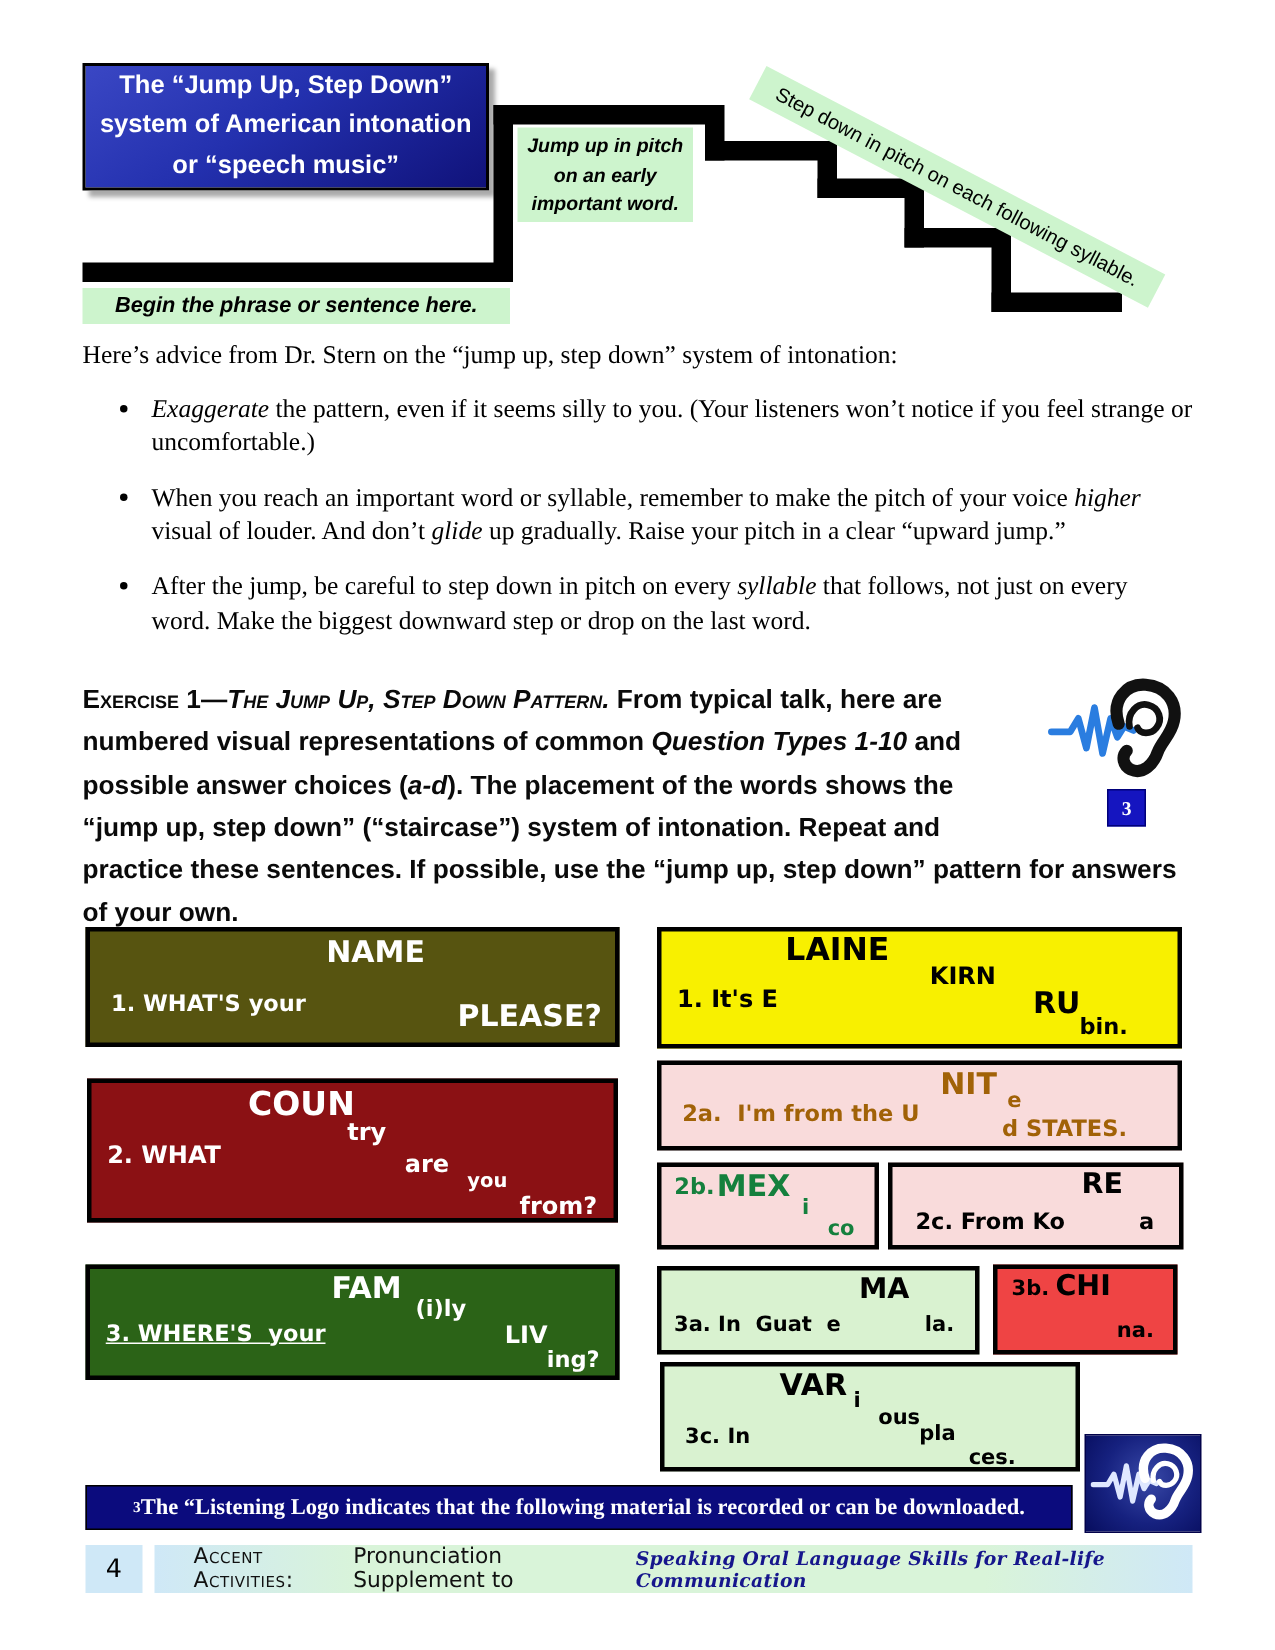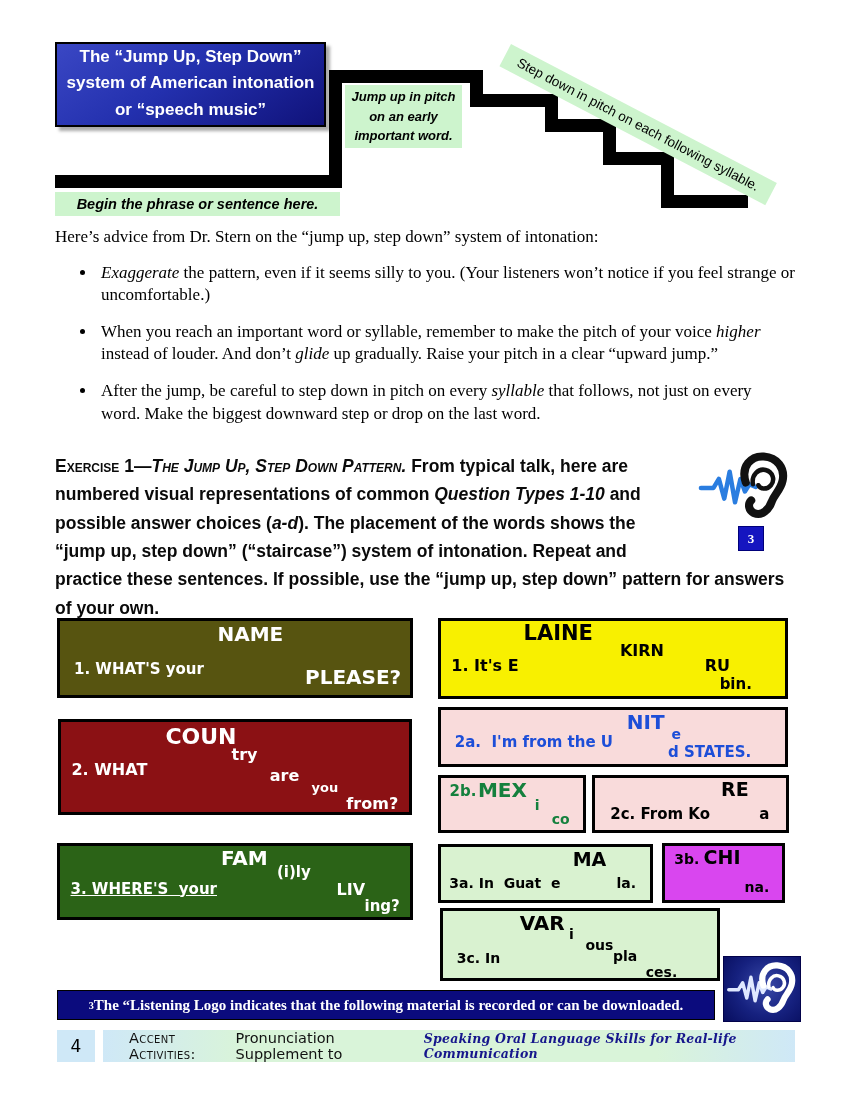--- a/index.html
+++ b/index.html
@@ -86,21 +86,21 @@
   <div class="glabel jump abs">Jump up in pitch
 on an early
 important word.</div>
   <div class="glabel banner abs">Step down in pitch on each following syllable.</div>
   <div class="glabel begin abs">Begin the phrase or sentence here.</div>
 
   <div class="bodytext abs">
     <p>Here’s advice from Dr. Stern on the “jump up, step down” system of intonation:</p>
     <ul>
       <li><span style="font-style: italic;">Exaggerate</span><span> the pattern, even if it seems silly to you. (Your listeners won’t notice if you feel strange or uncomfortable.)</span></li>
-      <li><span>When you reach an important word or syllable, remember to make the pitch of your voice </span><span style="font-style: italic;">higher</span><span> instead of louder. And don’t </span><span style="font-style: italic;">glide</span><span> up gradually. Raise your pitch in a clear “upward jump.”</span></li>
+      <li><span>When you reach an important word or syllable, remember to make the pitch of your voice </span><span style="font-style: italic;">higher</span><span> visual of louder. And don’t </span><span style="font-style: italic;">glide</span><span> up gradually. Raise your pitch in a clear “upward jump.”</span></li>
       <li><span>After the jump, be careful to step down in pitch on every </span><span style="font-style: italic;">syllable</span><span> that follows, not just on every word. Make the biggest downward step or drop on the last word.</span></li>
     </ul>
   </div>
 
   <div class="exercise abs">
     <div class="logo-float">
       <svg width="92" height="70" viewBox="0 0 100 78">
         <polyline points="2,40 16,40 22,30 28,52 34,22 40,56 46,30 51,44 56,36 63,39" fill="none" stroke="#2a7de0" stroke-width="5" stroke-linejoin="round" stroke-linecap="round"></polyline>
         <path d="M52,34 C46,16 58,4 72,5 C87,6 96,18 93,32 C91,42 84,47 81,55 C78,64 70,72 61,68 C55,65 54,58 58,54" fill="none" stroke="#111" stroke-width="9" stroke-linecap="round"></path>
         <path d="M60,36 C58,26 66,18 74,20 C82,22 85,31 80,37 C76,42 68,42 66,37" fill="none" stroke="#111" stroke-width="5" stroke-linecap="round"></path>
@@ -113,32 +113,32 @@
   <div class="abs" id="boxes-layer" style="left:0;top:0;">
       <div class="sbox" style="left: 57px; top: 618px; width: 350px; height: 74px; background: rgb(87, 84, 16); color: rgb(255, 255, 255);">
         <span class="bw" style="left: 45%; top: 4%; font-size: 20px;">NAME</span>
         <span class="bw" style="left: 4%; top: 56%; font-size: 15px;">1. WHAT'S your</span>
         <span class="bw" style="left: 70%; top: 62%; font-size: 20px;">PLEASE?</span>
       </div>
       <div class="sbox" style="left: 438px; top: 618px; width: 344px; height: 75px; background: rgb(248, 240, 0); color: rgb(0, 0, 0);">
         <span class="bw" style="left: 24%; top: 3%; font-size: 21px;">LAINE</span>
         <span class="bw" style="left: 52%; top: 29%; font-size: 16px;">KIRN</span>
         <span class="bw" style="left: 3%; top: 49%; font-size: 16px;">1. It's E</span>
-        <span class="bw" style="left: 72%; top: 49%; font-size: 16px; margin-left: 16px;">RU</span>
+        <span class="bw" style="left: 72%; top: 49%; font-size: 20px;">RU</span>
         <span class="bw" style="left: 81%; top: 74%; font-size: 15px;">bin.</span>
       </div>
       <div class="sbox" style="left: 58px; top: 719px; width: 348px; height: 90px; background: rgb(139, 17, 20); color: rgb(255, 255, 255);">
         <span class="bw" style="left: 30%; top: 4%; font-size: 22px;">COUN</span>
         <span class="bw" style="left: 49%; top: 28%; font-size: 16px;">try</span>
         <span class="bw" style="left: 3%; top: 44%; font-size: 16px;">2. WHAT</span>
         <span class="bw" style="left: 60%; top: 51%; font-size: 16px;">are</span>
         <span class="bw" style="left: 72%; top: 66%; font-size: 13px;">you</span>
         <span class="bw" style="left: 82%; top: 82%; font-size: 16px;">from?</span>
       </div>
-      <div class="sbox" style="left: 438px; top: 707px; width: 344px; height: 54px; background: rgb(249, 219, 219); color: #1d4ed8;">
+      <div class="sbox" style="left: 438px; top: 707px; width: 344px; height: 54px; background: rgb(249, 219, 219); color: #a16207;">
         <span class="bw" style="left: 54%; top: 3%; font-size: 20px;">NIT</span>
         <span class="bw" style="left: 67%; top: 31%; font-size: 14px;">e</span>
         <span class="bw" style="left: 4%; top: 46%; font-size: 15px;">2a.  I'm from the U</span>
         <span class="bw" style="left: 66%; top: 64%; font-size: 15px;">d STATES.</span>
       </div>
       <div class="sbox" style="left: 438px; top: 775px; width: 142px; height: 52px; background: rgb(249, 219, 219); color: #15803d;">
         <span class="bw" style="left: 6%; top: 12%; font-size: 15px;">2b.</span>
         <span class="bw" style="left: 26%; top: 3%; font-size: 20px;">MEX</span>
         <span class="bw" style="left: 66%; top: 38%; font-size: 14px;">i</span>
         <span class="bw" style="left: 78%; top: 66%; font-size: 14px;">co</span>
@@ -153,21 +153,21 @@
         <span class="bw" style="left: 62%; top: 27%; font-size: 15px;">(i)ly</span>
         <span class="bw" style="left: 3%; top: 50%; font-size: 15px; text-decoration: underline;">3. WHERE'S  your</span>
         <span class="bw" style="left: 79%; top: 50%; font-size: 16px;">LIV</span>
         <span class="bw" style="left: 87%; top: 74%; font-size: 15px;">ing?</span>
       </div>
       <div class="sbox" style="left: 438px; top: 844px; width: 209px; height: 53px; background: rgb(217, 242, 208); color: rgb(0, 0, 0);">
         <span class="bw" style="left: 63%; top: 5%; font-size: 19px;">MA</span>
         <span class="bw" style="left: 4%; top: 55%; font-size: 14px;">3a. In  Guat  e</span>
         <span class="bw" style="left: 84%; top: 55%; font-size: 14px;">la.</span>
       </div>
-      <div class="sbox" style="left: 662px; top: 843px; width: 117px; height: 54px; background: #d946ef; color: rgb(0, 0, 0);">
+      <div class="sbox" style="left: 662px; top: 843px; width: 117px; height: 54px; background: #ef4444; color: rgb(0, 0, 0);">
         <span class="bw" style="left: 8%; top: 12%; font-size: 14px;">3b.</span>
         <span class="bw" style="left: 33%; top: 3%; font-size: 19px;">CHI</span>
         <span class="bw" style="left: 68%; top: 63%; font-size: 14px;">na.</span>
       </div>
       <div class="sbox" style="left: 440px; top: 908px; width: 274px; height: 67px; background: rgb(217, 242, 208); color: rgb(0, 0, 0);">
         <span class="bw" style="left: 28%; top: 3%; font-size: 20px;">VAR</span>
         <span class="bw" style="left: 46%; top: 24%; font-size: 14px;">i</span>
         <span class="bw" style="left: 52%; top: 40%; font-size: 14px;">ous</span>
         <span class="bw" style="left: 5%; top: 60%; font-size: 14px;">3c. In</span>
         <span class="bw" style="left: 62%; top: 57%; font-size: 14px;">pla</span>

